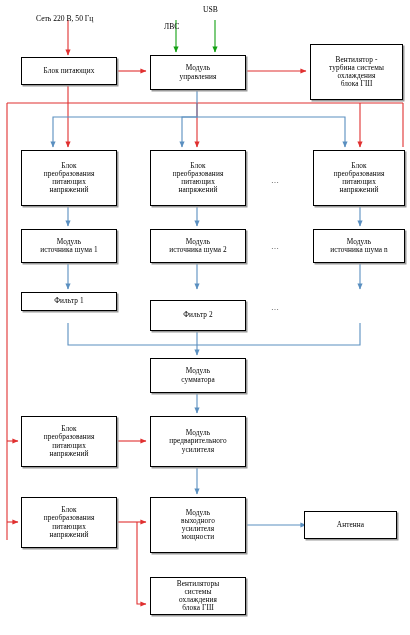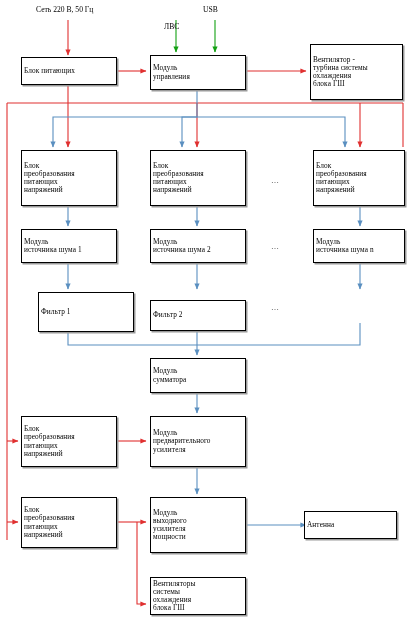--- a/index.html
+++ b/index.html
@@ -25,21 +25,21 @@
   }
   .box {
     position: absolute;
     box-sizing: border-box;
     border: 1px solid #000000;
     background: #ffffff;
     box-shadow: 1.5px 1.5px 0 0 #9a9a9a;
     display: flex;
     align-items: center;
     justify-content: center;
-    text-align: left;
+    text-align: center;
     line-height: 1.12;
     font-size: 7.3px;
     color: #000000;
     padding: 1px 2px;
     z-index: 2;
   }
   .box span {
     display: block;
     width: 100%;
     letter-spacing: 0.1px;
@@ -119,21 +119,21 @@
       <path d="M68,323 L68,345 L197,345"></path>
       <path d="M360,323 L360,345 L197,345"></path>
       <path d="M197,323 L197,355" marker-end="url(#ah-blue)"></path>
 
       <path d="M197,393 L197,413" marker-end="url(#ah-blue)"></path>
       <path d="M197,467 L197,494" marker-end="url(#ah-blue)"></path>
       <path d="M246,525 L306,525" marker-end="url(#ah-blue)"></path>
     </g>
   </svg>
 
-  <div class="label" style="left:21px; top:5px;padding-left:15px;">Сеть 220 В, 50 Гц</div>
+  <div class="label" style="left:21px; top:14px;padding-left:15px;">Сеть 220 В, 50 Гц</div>
   <div class="label" style="left:164px; top:22px;">ЛВС</div>
   <div class="label" style="left:203px; top:5px;text-align:right;">USB</div>
 
   <div class="box" style="left:21px; top:57px; width:96px; height:28px;">
       <span>Блок питающих</span>
     </div>
 
   <div class="box" style="left:150px; top:55px; width:96px; height:35px;">
       <span style="white-space:pre-line;">Модуль
 управления</span>
@@ -173,21 +173,21 @@
   <div class="box" style="left:150px; top:229px; width:96px; height:34px;">
       <span style="white-space:pre-line;">Модуль
 источника шума 2</span>
     </div>
   <div class="box" style="left:313px; top:229px; width:92px; height:34px;">
       <span style="white-space:pre-line;">Модуль
 источника шума n</span>
     </div>
   <div class="ellipsis" style="left:271px; top:242px;">…</div>
 
-  <div class="box" style="left:38px; top:292px; width:96px; height:40px;">
+  <div class="box" style="left:21px; top:292px; width:96px; height:19px;">
       <span>Фильтр 1</span>
     </div>
   <div class="box" style="left:150px; top:300px; width:96px; height:31px;">
       <span>Фильтр 2</span>
     </div>
   <div class="ellipsis" style="left:271px; top:303px;">…</div>
 
   <div class="box" style="left:150px; top:358px; width:96px; height:35px;">
       <span style="white-space:pre-line;">Модуль
 сумматора</span>

